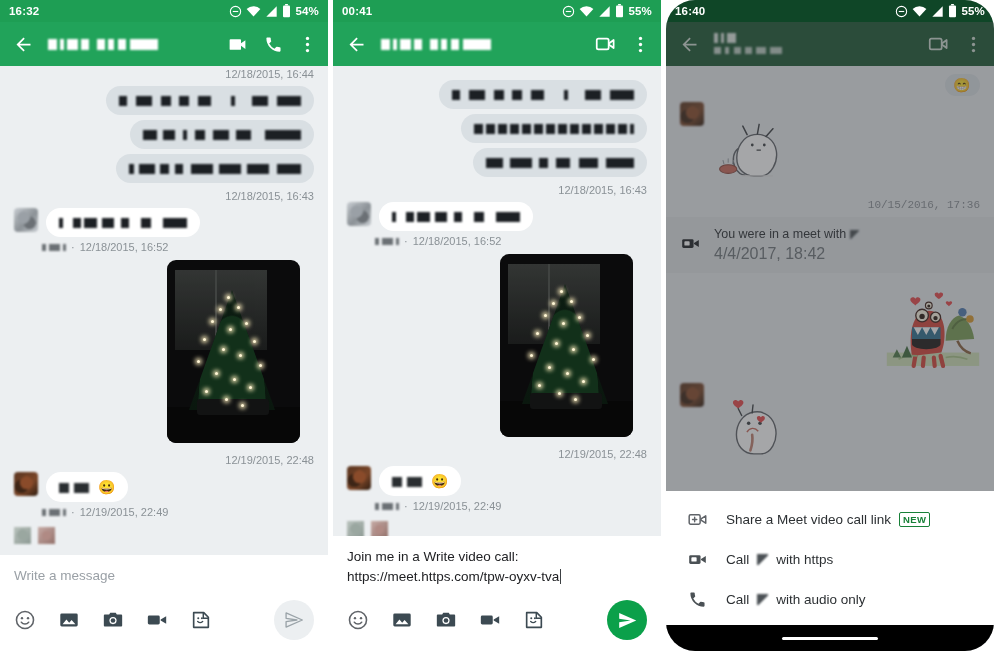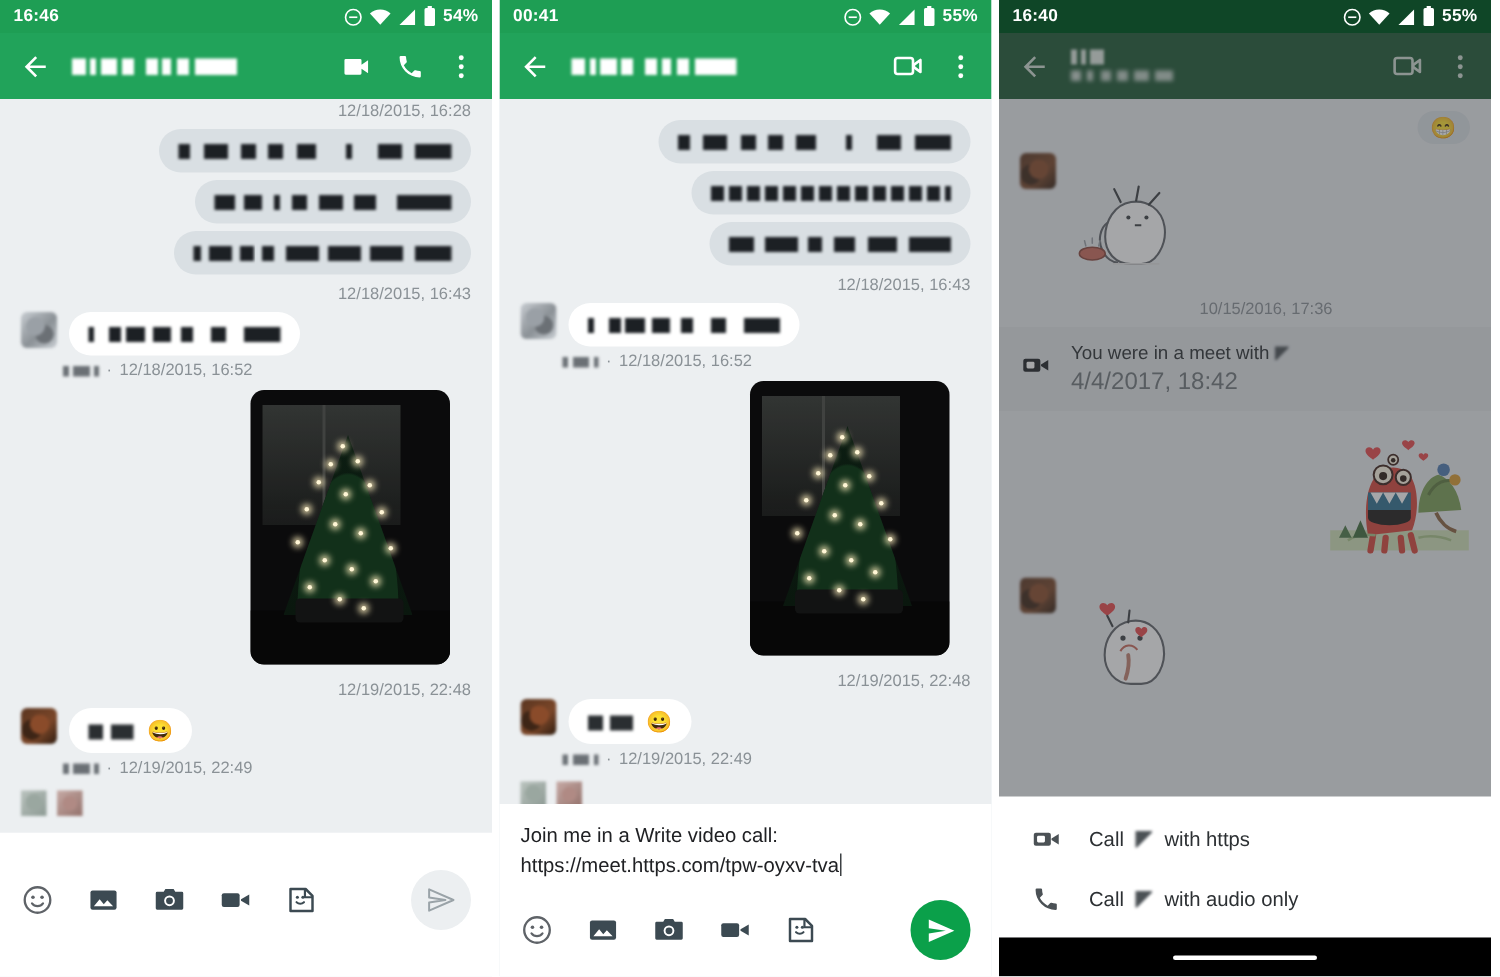--- a/index.html
+++ b/index.html
@@ -1,19 +1,19 @@
 <!DOCTYPE html>
 <html><head>
 <meta charset="utf-8">
 <style>
   html,body{margin:0;padding:0;background:#ffffff;}
   body{width:1000px;height:651px;font-family:"Liberation Sans",sans-serif;overflow:hidden;}
   .stage{position:relative;width:1000px;height:651px;display:flex;gap:5px;background:#ffffff;}
   .panel{position:relative;width:328px;height:651px;overflow:hidden;background:#eceff1;flex:0 0 328px;}
-  .panel.p3{width:328px;}
+  .panel.p3{width:328px;border-radius:29px;}
 
   
   .statusbar{height:22px;background:#1e9e54;color:#ffffff;display:flex;align-items:center;
              padding:0 9px;font-size:11.5px;font-weight:bold;letter-spacing:.2px;}
   .statusbar .clock{flex:0 0 auto;}
   .statusbar .sysicons{margin-left:auto;display:flex;align-items:center;gap:4px;}
   .sysicons svg{display:block;}
   .battpct{font-size:11.5px;font-weight:bold;}
 
   
@@ -33,21 +33,21 @@
      background-image:linear-gradient(90deg,rgba(255,255,255,.75) 0 7px,transparent 7px 11px,rgba(255,255,255,.75) 11px 15px,transparent 15px 20px,rgba(255,255,255,.7) 20px 27px,transparent 27px 31px,rgba(255,255,255,.7) 31px 38px,transparent 38px 42px,rgba(255,255,255,.7) 42px 52px,transparent 52px 56px,rgba(255,255,255,.7) 56px 64px);
      background-size:100% 7px;background-position:0 2px;}
 
   
   .chat{position:relative;background:#eceff1;overflow:hidden;}
   .p1 .chat{height:489px;}
   .p2 .chat{height:470px;}
   .p3 .chat{height:585px;background:#e8eaed;}
 
   .tstamp{font-size:11px;color:#8a9196;text-align:right;padding:2px 14px 6px 0;}
-  .tstamp.left{text-align:center;padding-left:42px;}
+  .tstamp.left{text-align:right;padding-left:42px;font-family:Liberation Mono, monospace;}
 
   .row{display:flex;padding:0 14px;margin-bottom:5px;}
   .row.out{justify-content:flex-end;}
   .row.in{justify-content:flex-start;align-items:flex-start;}
 
   .bubble{max-width:212px;border-radius:15px;padding:8px 13px;background:#d9dfe3;}
   .bubble.white{background:#ffffff;}
 
   
   .msgline{height:13px;filter:blur(1.15px);background-repeat:no-repeat;background-size:100% 10px;background-position:0 2px;}
@@ -137,21 +137,21 @@
             padding:1px 3px;border-radius:2px;letter-spacing:.4px;}
 </style>
 </head>
 <body>
 
 <div class="stage">
 
   <div class="panel p1">
 
     <div class="statusbar">
-      <span class="clock">16:46</span>
+      <span class="clock">16:32</span>
       <span class="sysicons">
         <svg width="13" height="13" viewBox="0 0 24 24">
             <circle cx="12" cy="12" r="9.5" fill="none" stroke="#fff" stroke-width="2"></circle>
             <rect x="7" y="11" width="10" height="2" fill="#fff"></rect>
           </svg>
         <svg width="15" height="13" viewBox="0 0 24 20">
             <path d="M12 18 L1 6 A16 16 0 0 1 23 6 Z" fill="#fff"></path>
           </svg>
         <svg width="13" height="13" viewBox="0 0 20 20">
             <path d="M18 2 L18 18 L2 18 Z" fill="#fff"></path>
@@ -188,21 +188,21 @@
           <svg width="17" height="19" viewBox="0 0 6 22">
               <circle cx="3" cy="4" r="1.9" fill="#fff"></circle>
               <circle cx="3" cy="11" r="1.9" fill="#fff"></circle>
               <circle cx="3" cy="18" r="1.9" fill="#fff"></circle>
             </svg>
         </span>
       </span>
     </div>
 
     <div class="chat">
-      <div class="tstamp">12/18/2015, 16:28</div>
+      <div class="tstamp">12/18/2015, 16:44</div>
       <div class="row out">
           <div class="bubble">
             <div class="msgline m1"></div>
           </div>
         </div>
       <div class="row out">
           <div class="bubble">
             <div class="msgline m2"></div>
           </div>
         </div>
@@ -269,20 +269,21 @@
           <span>·</span>
         <span>12/19/2015, 22:49</span>
       </div>
       <div class="reactions">
         <i class="rx1"></i>
           <i class="rx2"></i>
       </div>
     </div>
 
     <div class="composer">
+      <div class="compose-text">Write a message</div>
       <div class="comprow">
         <span class="icons">
           <span>
               <svg width="22" height="22" viewBox="0 0 24 24">
                 <circle cx="12" cy="12" r="9.3" fill="none" stroke="#5f6368" stroke-width="1.7"></circle>
                 <circle cx="8.7" cy="10" r="1.3" fill="#5f6368"></circle>
                 <circle cx="15.3" cy="10" r="1.3" fill="#5f6368"></circle>
                 <path d="M8 14.4a5 5 0 0 0 8 0" fill="none" stroke="#5f6368" stroke-width="1.6" stroke-linecap="round"></path>
               </svg>
             </span>
@@ -640,20 +641,33 @@
             <path d="M46 58c1 6 0 12-2 18" stroke="#c08070" stroke-width="3" fill="none" stroke-linecap="round"></path>
             <path d="M56 38c1.6-2.4 4.6-1.6 4.6.8 0 2.4-3 4-4.6 5.6-1.6-1.6-4.6-3.2-4.6-5.6 0-2.4 3-3.2 4.6-.8z" fill="#e8484a"></path>
           </svg>
         </div>
       </div>
     </div>
 
     <div class="scrim"></div>
 
     <div class="sheet">
+      <div class="sheetitem">
+        <span class="ic">
+          <svg width="21" height="21" viewBox="0 0 24 24">
+              <rect x="2.5" y="6.6" width="12.5" height="10.8" rx="1.6" fill="none" stroke="#5f6368" stroke-width="1.7"></rect>
+              <path d="M8.75 9.5v5M6.3 12h4.9" stroke="#5f6368" stroke-width="1.6" stroke-linecap="round"></path>
+              <path d="M16 11.4l5.4-3.6v8.4L16 12.6z" fill="none" stroke="#5f6368" stroke-width="1.7" stroke-linejoin="round"></path>
+            </svg>
+        </span>
+        <span class="lbl">
+          <span>Share a Meet video call link</span>
+          <span class="newbadge">NEW</span>
+        </span>
+      </div>
 
       <div class="sheetitem">
         <span class="ic">
           <svg width="21" height="21" viewBox="0 0 24 24">
               <rect x="2.5" y="7" width="13" height="10" rx="1.6" fill="#4b5155"></rect>
               <path d="M16 11.5L21.5 8v8L16 12.5z" fill="#4b5155"></path>
               <rect x="5" y="9.4" width="6" height="5" rx="1" fill="#ffffff"></rect>
             </svg>
         </span>
         <span class="lbl">

